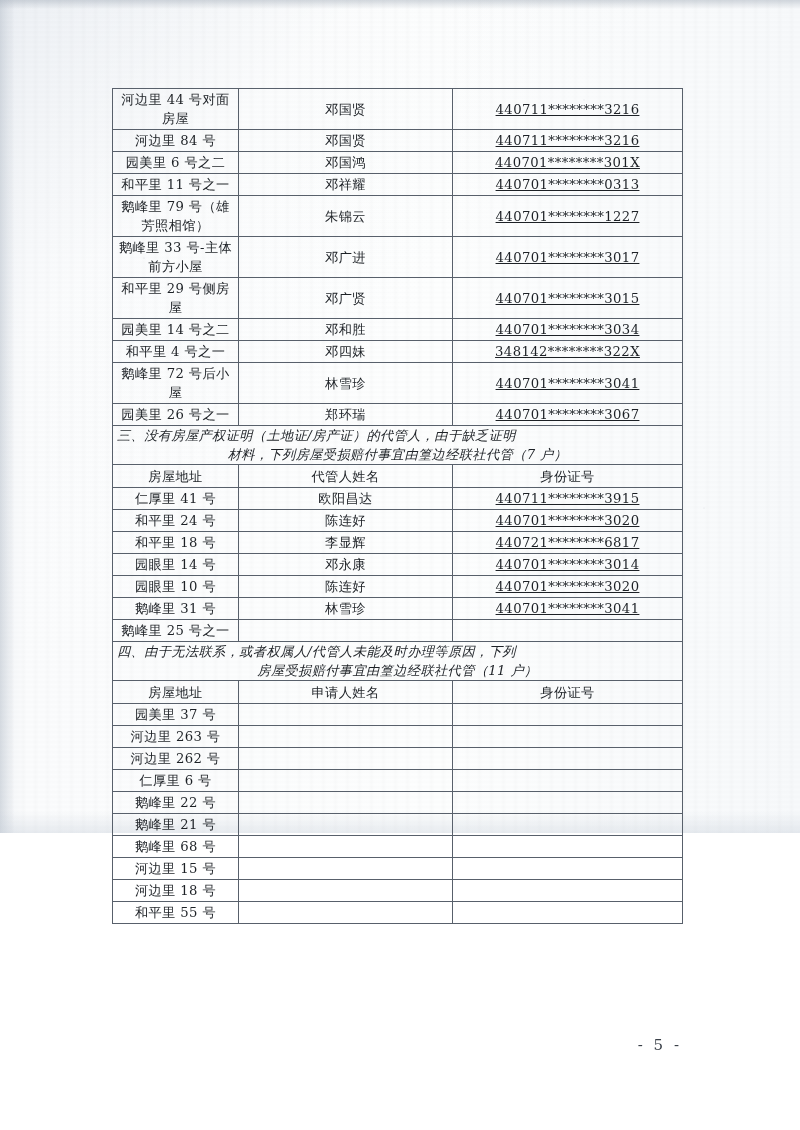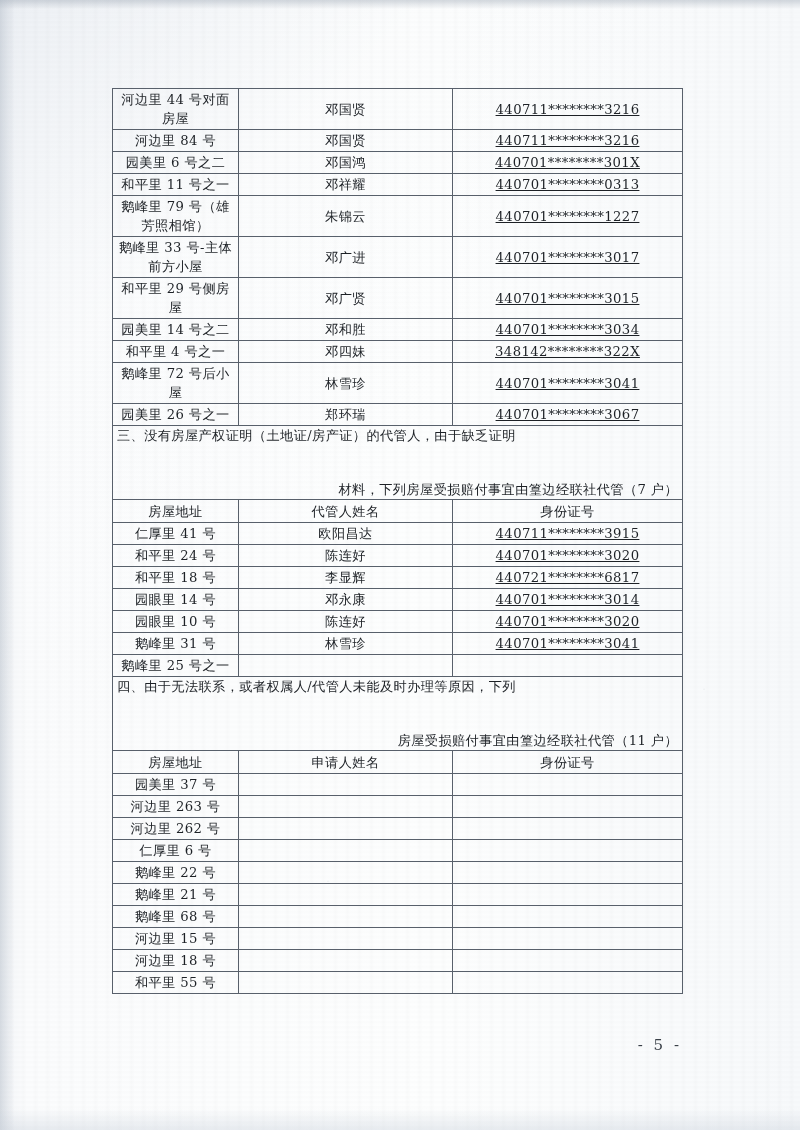--- a/index.html
+++ b/index.html
@@ -12,21 +12,21 @@
     height: 1130px;
     background: #ffffff;
     font-family: "DejaVu Serif", "Liberation Serif", serif;
     overflow: hidden;
   }
 
   
   .page {
     position: relative;
     width: 800px;
-    height: 1130px;
+    height: 833px;
     background:
       linear-gradient(135deg, rgba(226,231,238,0.55) 0%, rgba(247,249,251,0.2) 22%, rgba(255,255,255,0) 45%),
       linear-gradient(to right, #f2f4f7 0px, #fbfcfd 26px, #fdfefe 55%, #f7f9fb 100%),
       #fbfcfd;
   }
   
   .scan-texture {
     position: absolute;
     inset: 0;
     background:
@@ -106,23 +106,24 @@
   td.empty-cell { height: 21px; }
 
   
   td.section-head {
     text-align: left;
     padding: 4px 6px 5px 6px;
     font-size: 14.6px;
     line-height: 25px;
     letter-spacing: 0.7px;
     color: #14181d;
+    font-style: italic;
   }
   .sh-l1 { display: block; text-align: left; text-indent: 0; }
-  .sh-l2 { display: block; text-align: right; margin-top: 35px; }
+  .sh-l2 { display: block; text-align: center; }
 
   th.col-head {
     font-size: 13.4px;
     height: 22px;
     letter-spacing: 1px;
   }
 
   
   .page-number {
     position: absolute;

